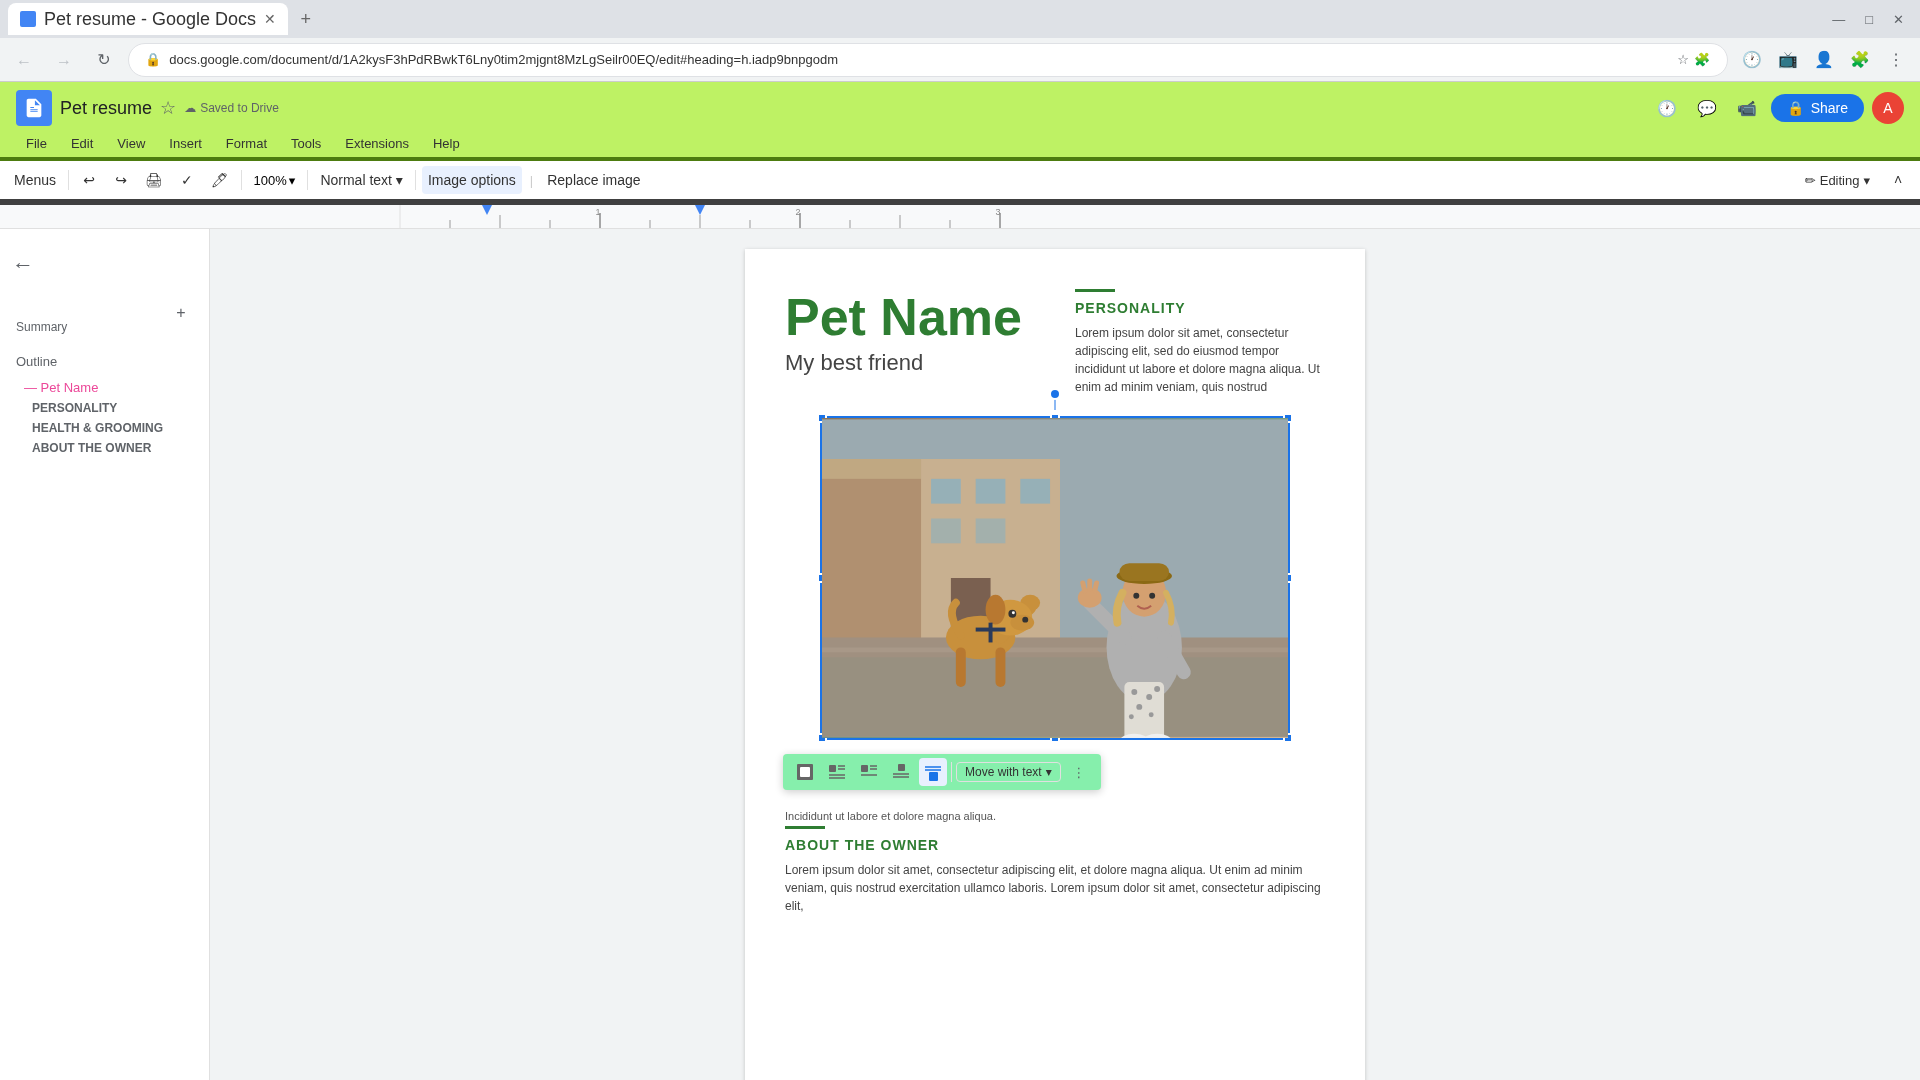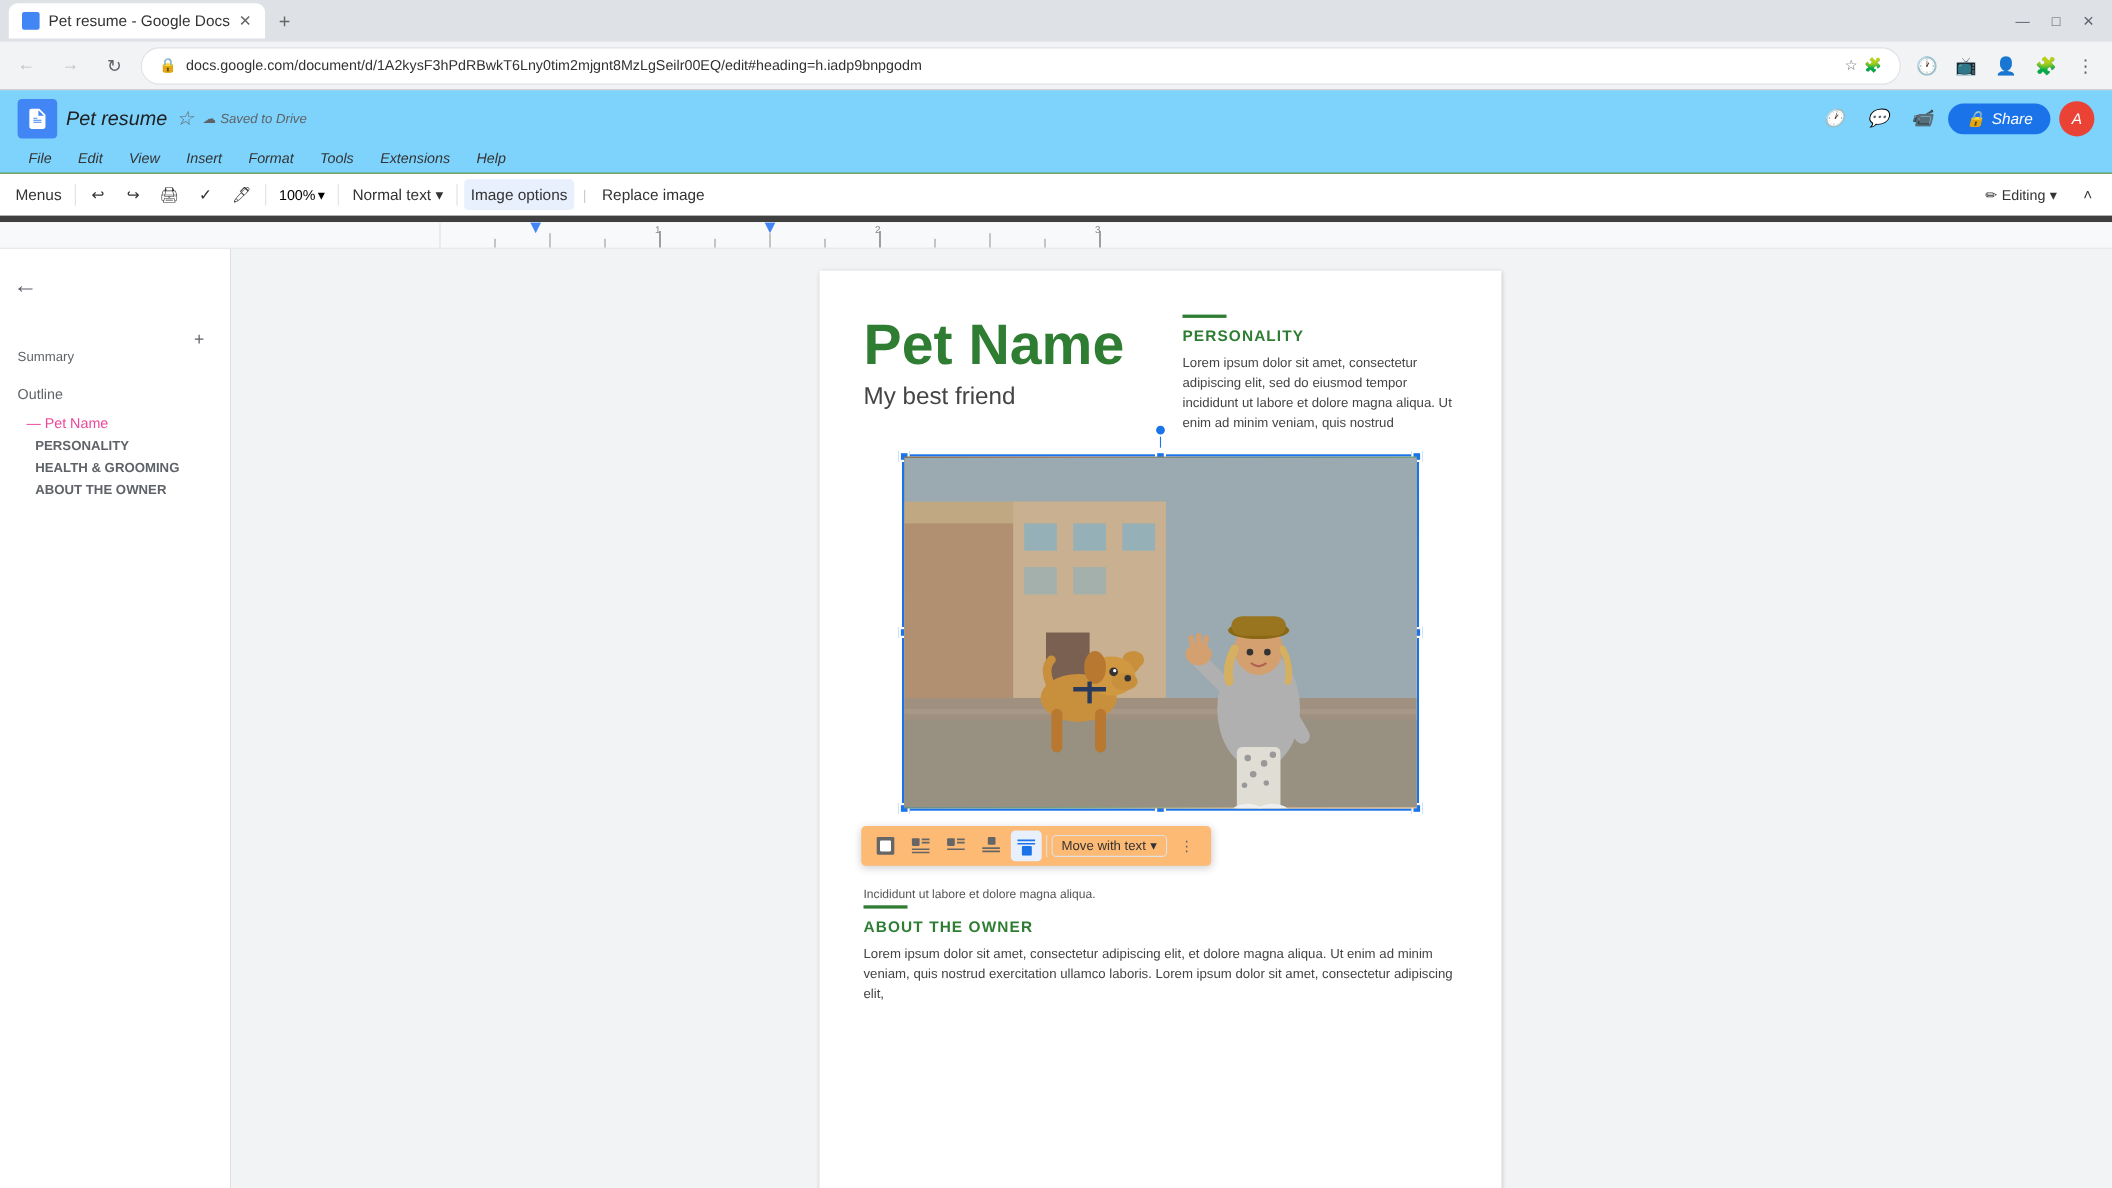--- a/index.html
+++ b/index.html
@@ -1,34 +1,34 @@
 <!DOCTYPE html>
 <html><head>
   <meta charset="utf-8">
   <style>
     * { box-sizing: border-box; margin: 0; padding: 0; }
     body { font-family: Arial, sans-serif; font-size: 13px; background: #f1f3f4; overflow: hidden; width: 1920px; height: 1080px; }
     .tab-bar { display: flex; align-items: center; height: 38px; padding: 0 8px; background: #dee1e6; gap: 4px; }
     .tab { display: flex; align-items: center; background: #fff; border-radius: 8px 8px 0 0; padding: 0 12px; height: 32px; gap: 8px; font-size: 13px; color: #333; min-width: 200px; }
     .tab-favicon { width: 16px; height: 16px; background: #4285f4; border-radius: 2px; flex-shrink: 0; }
-    .tab-title { flex: 1; font-size: 14px; }
+    .tab-title { flex: 1; font-size: 18px; }
     .tab-close { font-size: 14px; color: #666; cursor: pointer; }
     .new-tab-btn { width: 28px; height: 28px; display: flex; align-items: center; justify-content: center; border-radius: 50%; color: #666; font-size: 18px; cursor: pointer; }
     .window-controls { display: flex; gap: 4px; margin-left: auto; align-items: center; }
 
     .address-bar-row { display: flex; align-items: center; background: #f1f3f4; padding: 4px 8px; height: 44px; gap: 8px; border-bottom: 1px solid #ccc; }
     .nav-btn { width: 32px; height: 32px; border-radius: 50%; display: flex; align-items: center; justify-content: center; color: #5f6368; font-size: 16px; cursor: pointer; }
     .nav-btn.disabled { color: #bdc1c6; cursor: default; }
     .address-bar { flex: 1; background: #fff; border-radius: 20px; padding: 6px 16px; font-size: 13px; color: #333; display: flex; align-items: center; height: 34px; border: 1px solid #dfe1e5; gap: 8px; }
     .address-text { flex: 1; font-size: 13px; color: #333; }
     .address-icons { display: flex; gap: 6px; align-items: center; color: #5f6368; }
     .browser-actions { display: flex; gap: 4px; align-items: center; }
 
     
-    .docs-header { background: #7dd3fc; padding: 8px 16px 0; border-bottom: 1px solid #4d7c0f; font-style: italic; }
+    .docs-header { background: #bef264; padding: 8px 16px 0; border-bottom: 4px solid #4d7c0f; }
     .docs-title-row { display: flex; align-items: center; gap: 8px; padding-bottom: 4px; }
     .docs-icon { width: 36px; height: 36px; background: #4285f4; border-radius: 4px; display: flex; align-items: center; justify-content: center; color: white; font-size: 18px; font-weight: bold; }
     .docs-title { font-size: 18px; color: #202124; font-weight: 400; }
     .docs-star { color: #5f6368; font-size: 18px; cursor: pointer; }
     .docs-save { font-size: 12px; color: #5f6368; display: flex; align-items: center; gap: 4px; }
     .docs-header-actions { margin-left: auto; display: flex; align-items: center; gap: 8px; }
     .header-icon-btn { width: 32px; height: 32px; border-radius: 50%; display: flex; align-items: center; justify-content: center; color: #5f6368; font-size: 16px; cursor: pointer; }
     .share-btn { background: #1a73e8; color: white; border-radius: 20px; padding: 6px 16px; font-size: 14px; cursor: pointer; display: flex; align-items: center; gap: 6px; }
     .avatar { width: 32px; height: 32px; border-radius: 50%; background: #ea4335; display: flex; align-items: center; justify-content: center; color: white; font-size: 14px; }
 
@@ -82,21 +82,21 @@
     .handle-tl { top: -5px; left: -5px; cursor: nwse-resize; }
     .handle-tm { top: -5px; left: 50%; transform: translateX(-50%); cursor: ns-resize; }
     .handle-tr { top: -5px; right: -5px; cursor: nesw-resize; }
     .handle-ml { top: 50%; left: -5px; transform: translateY(-50%); cursor: ew-resize; }
     .handle-mr { top: 50%; right: -5px; transform: translateY(-50%); cursor: ew-resize; }
     .handle-bl { bottom: -5px; left: -5px; cursor: nesw-resize; }
     .handle-bm { bottom: -5px; left: 50%; transform: translateX(-50%); cursor: ns-resize; }
     .handle-br { bottom: -5px; right: -5px; cursor: nwse-resize; }
 
     
-    .float-toolbar { display: flex; align-items: center; gap: 4px; background: #fdba74; border-radius: 4px; padding: 4px 8px; box-shadow: 0 2px 8px rgba(0,0,0,0.2); margin-top: 6px; width: fit-content; }
+    .float-toolbar { display: flex; align-items: center; gap: 4px; background: #86efac; border-radius: 4px; padding: 4px 8px; box-shadow: 0 2px 8px rgba(0,0,0,0.2); margin-top: 6px; width: fit-content; }
     .float-btn { width: 28px; height: 28px; display: flex; align-items: center; justify-content: center; border-radius: 4px; cursor: pointer; font-size: 14px; color: #333; }
     .float-btn.active { background: #e8f0fe; color: #1a73e8; }
     .float-divider { width: 1px; height: 20px; background: #e0e0e0; }
     .move-with-text { display: flex; align-items: center; gap: 4px; padding: 2px 8px; border-radius: 4px; font-size: 12px; color: #333; cursor: pointer; border: 1px solid #e0e0e0; }
     .float-more { width: 28px; height: 28px; display: flex; align-items: center; justify-content: center; border-radius: 4px; cursor: pointer; color: #5f6368; }
 
     
     .about-section { margin-top: 20px; }
   </style>
 </head>

